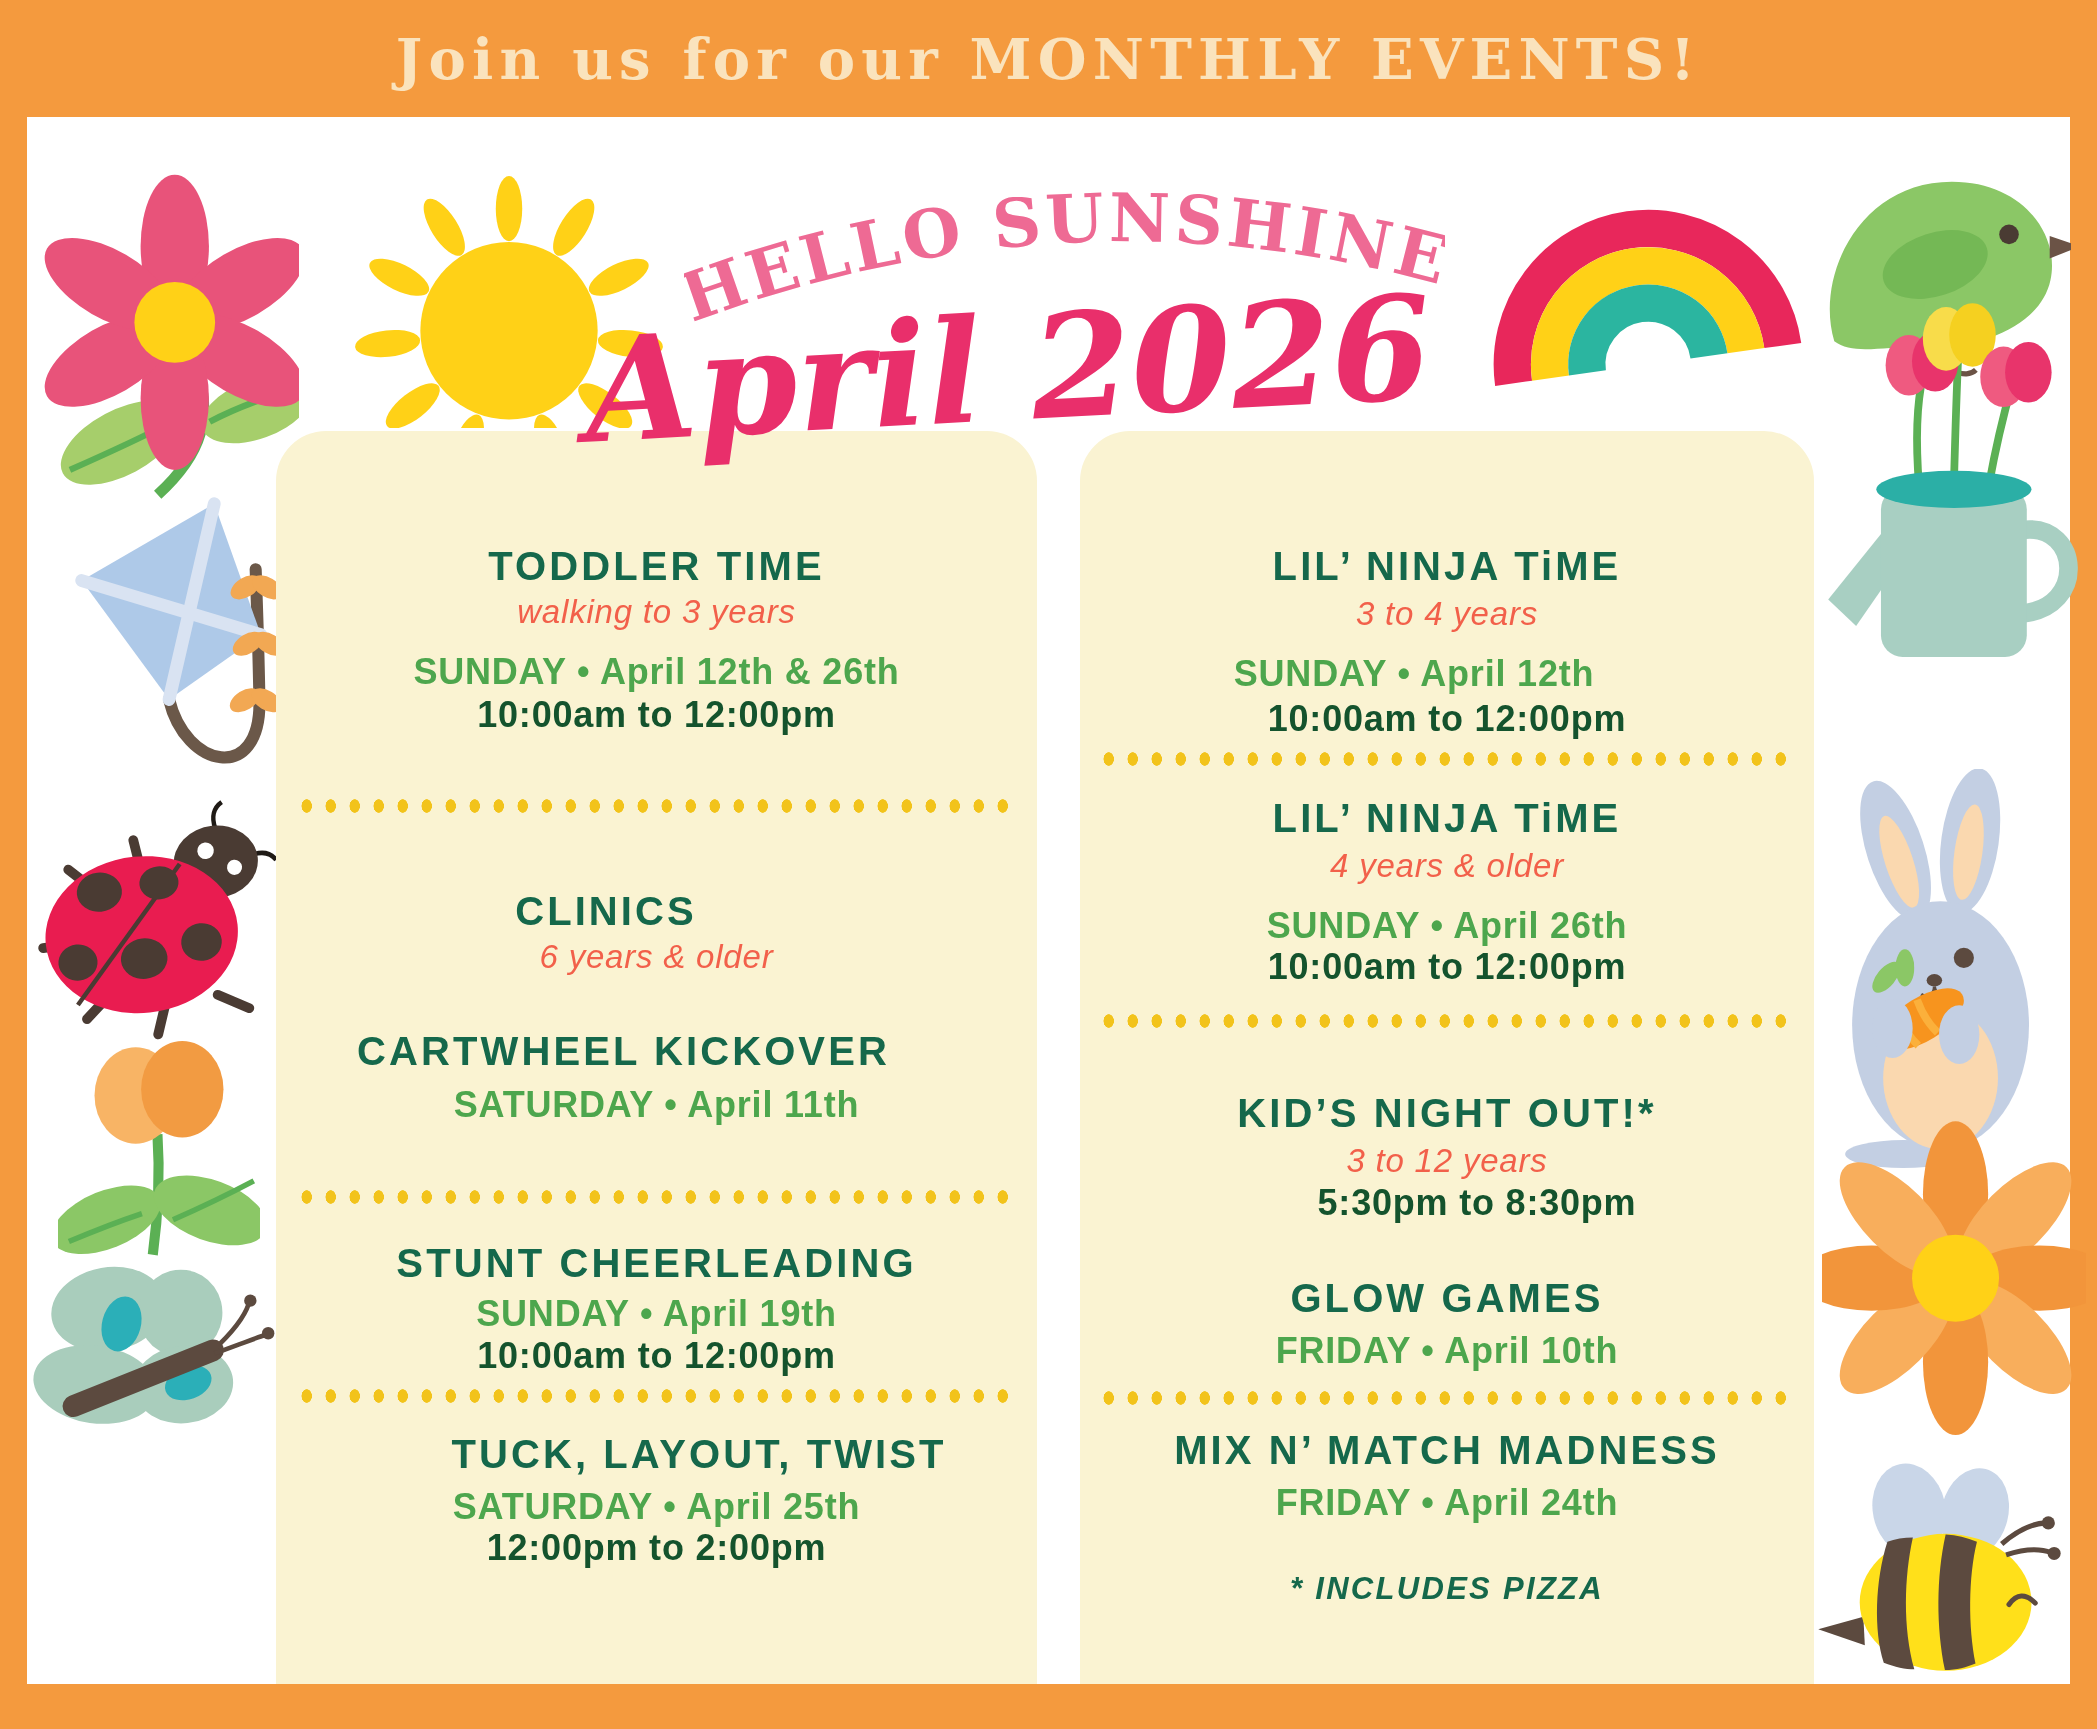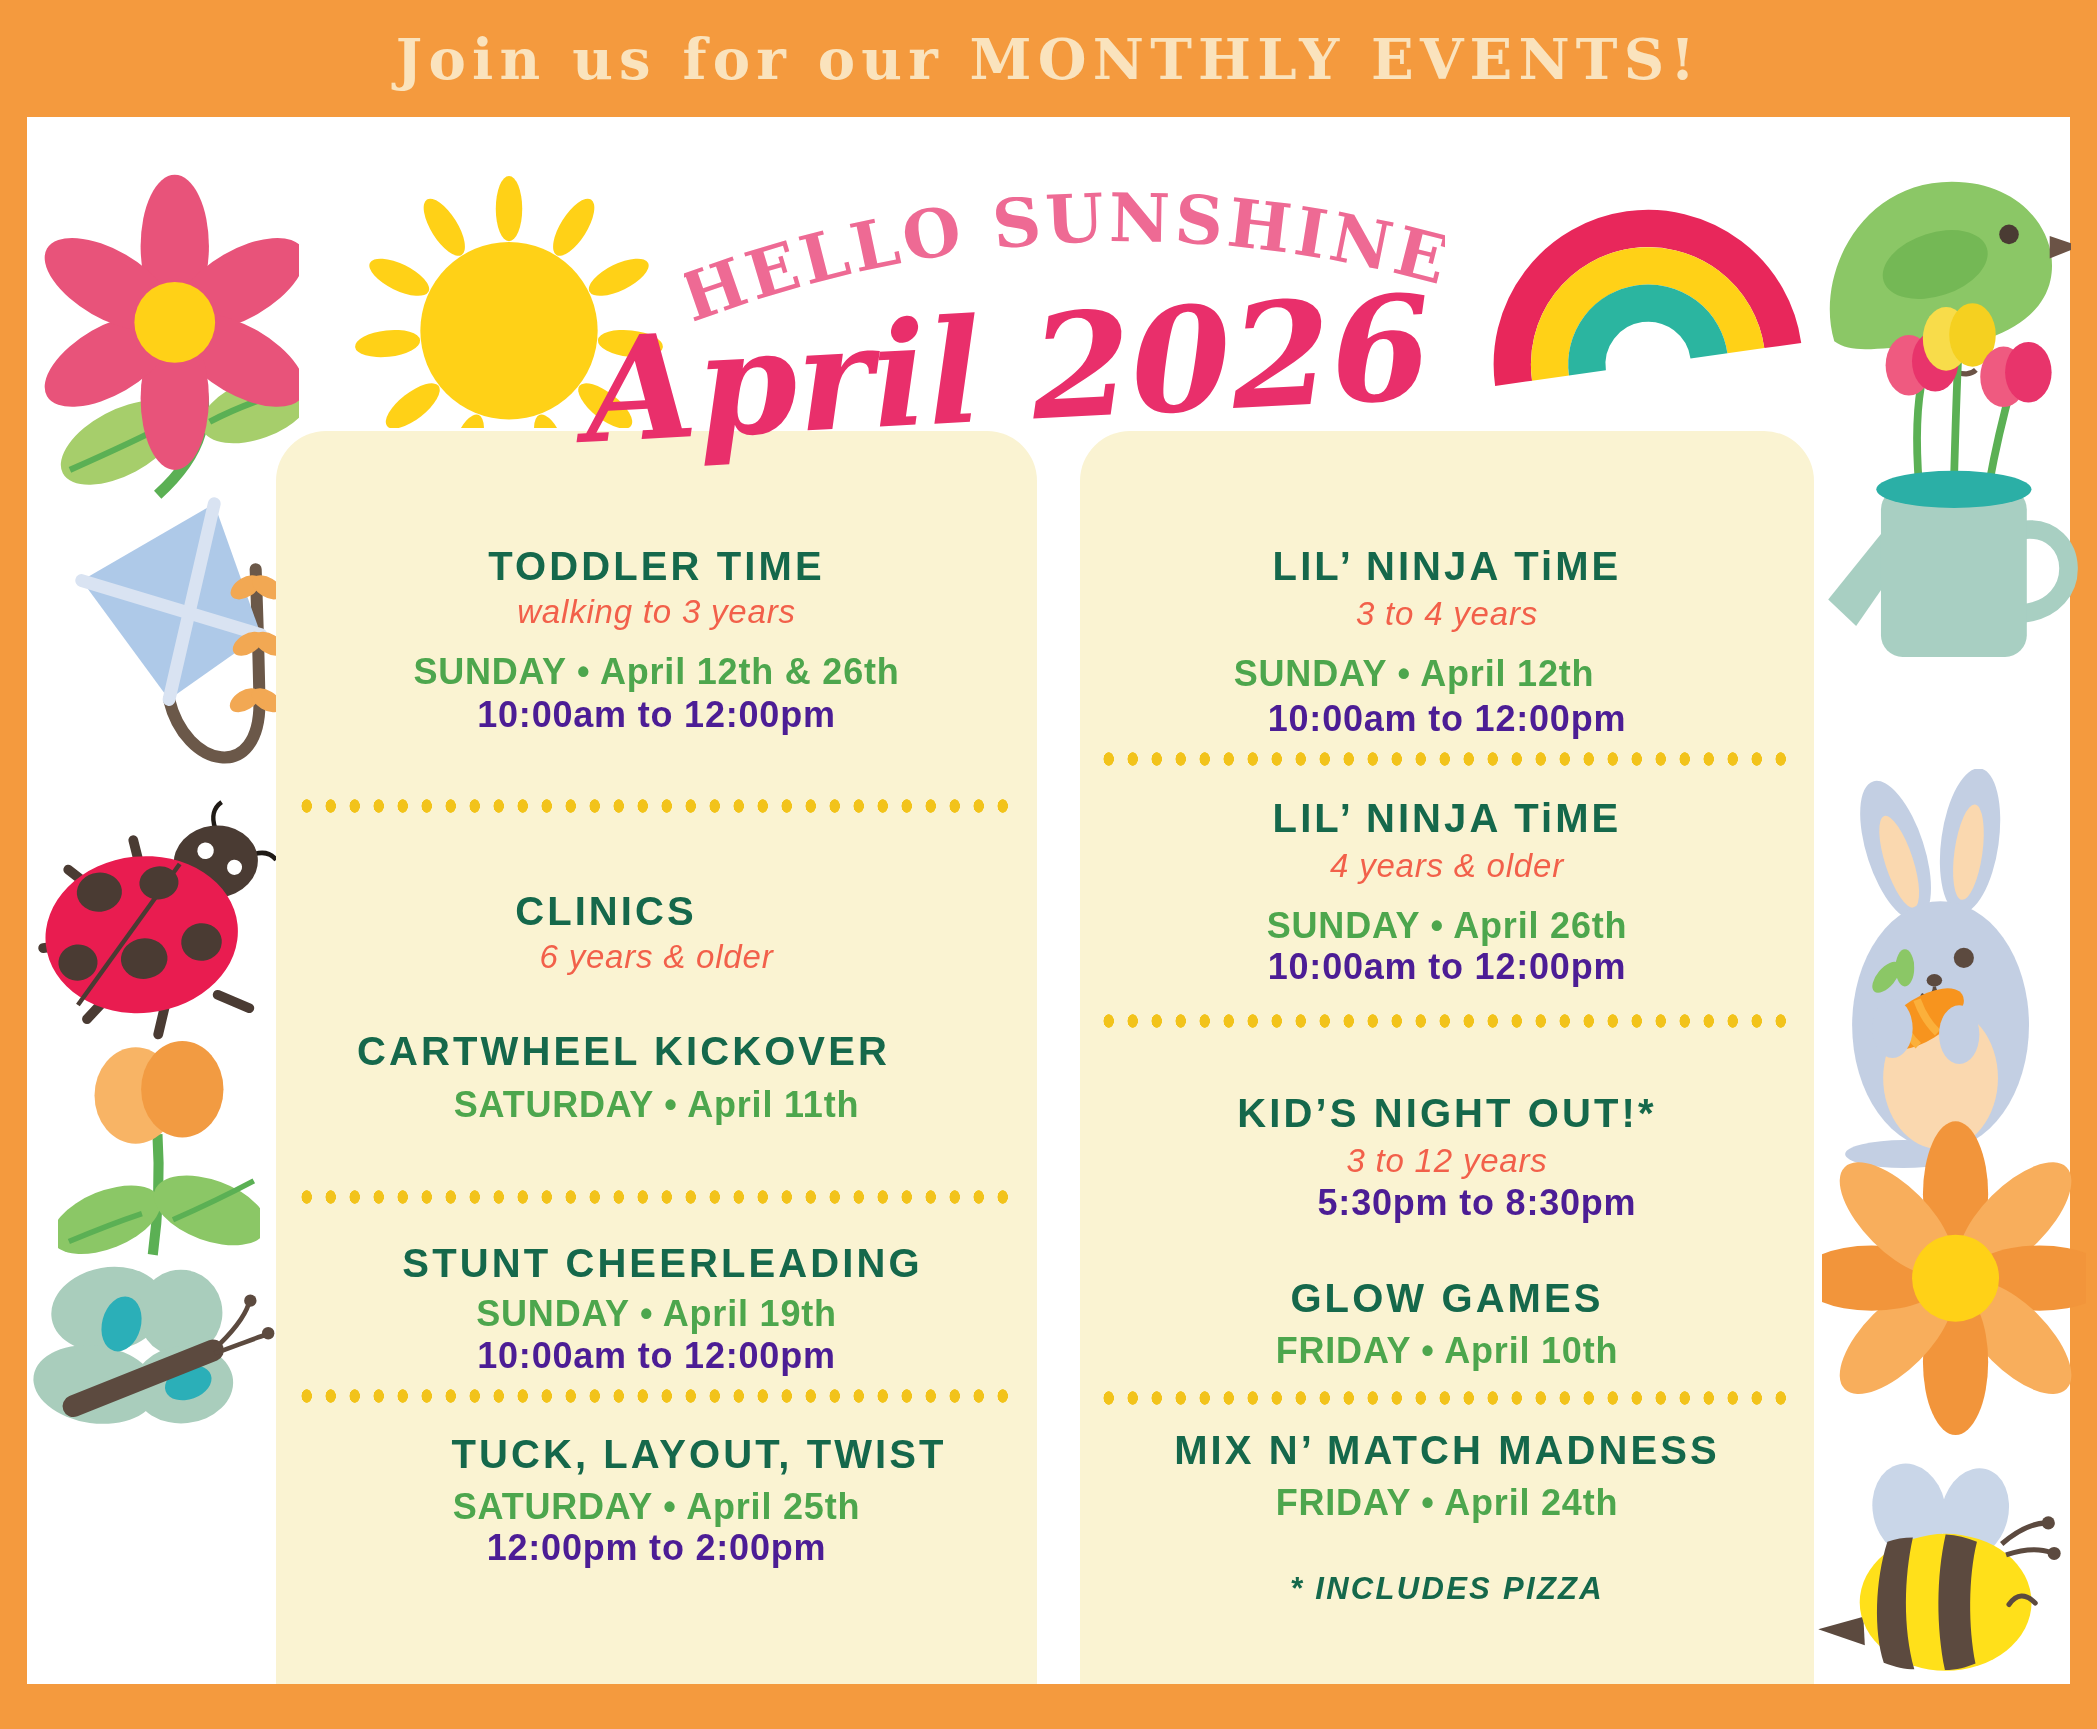--- a/index.html
+++ b/index.html
@@ -19,21 +19,21 @@
   .panel{
     position:absolute;top:431px;background:#FAF3D2;
     border-radius:50px 50px 0 0;height:1253px;z-index:1;
   }
   .panel-left{left:276px;width:761px;}
   .panel-right{left:1080px;width:734px;}
   .line{position:absolute;left:0;width:100%;text-align:center;white-space:nowrap;z-index:2;}
   .ev-title{font-size:40px;font-weight:800;color:#15684B;letter-spacing:3.1px;}
   .ev-age{font-size:33px;font-style:italic;font-weight:500;color:#F2604A;letter-spacing:0.8px;}
   .ev-date{font-size:36px;font-weight:800;color:#4DA64D;letter-spacing:0.8px;}
-  .ev-time{font-size:36px;font-weight:800;color:#4c1d95;letter-spacing:0.8px;}
+  .ev-time{font-size:36px;font-weight:800;color:#14532d;letter-spacing:0.8px;}
   .footnote{font-size:31px;font-style:italic;font-weight:600;color:#15684B;letter-spacing:2.3px;}
   .dots{
     position:absolute;height:14px;z-index:2;
     background-image:radial-gradient(5.4px 7px at 11.7px 7px,#F2C31B 92%,rgba(0,0,0,0) 100%);
     background-size:24px 14px;background-repeat:repeat-x;
   }
   .dots-left{left:295px;width:722px;}
   .dots-right{left:1097px;width:699px;}
   .icon{position:absolute;z-index:1;}
   .icon svg{display:block;width:100%;height:100%;}
@@ -293,21 +293,21 @@
   <div class="line ev-title" style="left:276px;width:761px;top:544px;">TODDLER TIME</div>
   <div class="line ev-age" style="left:276px;width:761px;top:593px;">walking to 3 years</div>
   <div class="line ev-date" style="left:276px;width:761px;top:651px;">SUNDAY • April 12th &amp; 26th</div>
   <div class="line ev-time" style="left:276px;width:761px;top:694px;">10:00am to 12:00pm</div>
   <div class="dots dots-left" style="top:799px;"></div>
   <div class="line ev-title" style="left:276px;width:660px;top:889px;">CLINICS</div>
   <div class="line ev-age" style="left:276px;width:761px;top:938px;">6 years &amp; older</div>
   <div class="line ev-title" style="left:276px;width:695px;top:1029px;">CARTWHEEL KICKOVER</div>
   <div class="line ev-date" style="left:276px;width:761px;top:1084px;">SATURDAY • April 11th</div>
   <div class="dots dots-left" style="top:1190px;"></div>
-  <div class="line ev-title" style="left:276px;width:761px;top:1241px;padding-left:6px;">STUNT CHEERLEADING</div>
+  <div class="line ev-title" style="left:276px;width:761px;top:1241px;">STUNT CHEERLEADING</div>
   <div class="line ev-date" style="left:276px;width:761px;top:1293px;">SUNDAY • April 19th</div>
   <div class="line ev-time" style="left:276px;width:761px;top:1335px;">10:00am to 12:00pm</div>
   <div class="dots dots-left" style="top:1389px;"></div>
   <div class="line ev-title" style="left:260px;width:878px;top:1432px;">TUCK, LAYOUT, TWIST</div>
   <div class="line ev-date" style="left:276px;width:761px;top:1486px;">SATURDAY • April 25th</div>
   <div class="line ev-time" style="left:276px;width:761px;top:1527px;">12:00pm to 2:00pm</div>
 
   <div class="panel panel-right"></div>
 
   <div class="line ev-title" style="left:1080px;width:734px;top:544px;">LIL’ NINJA TiME</div>

